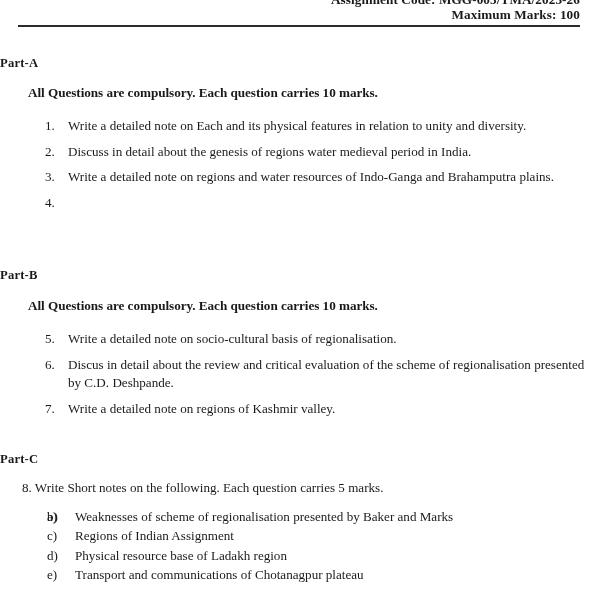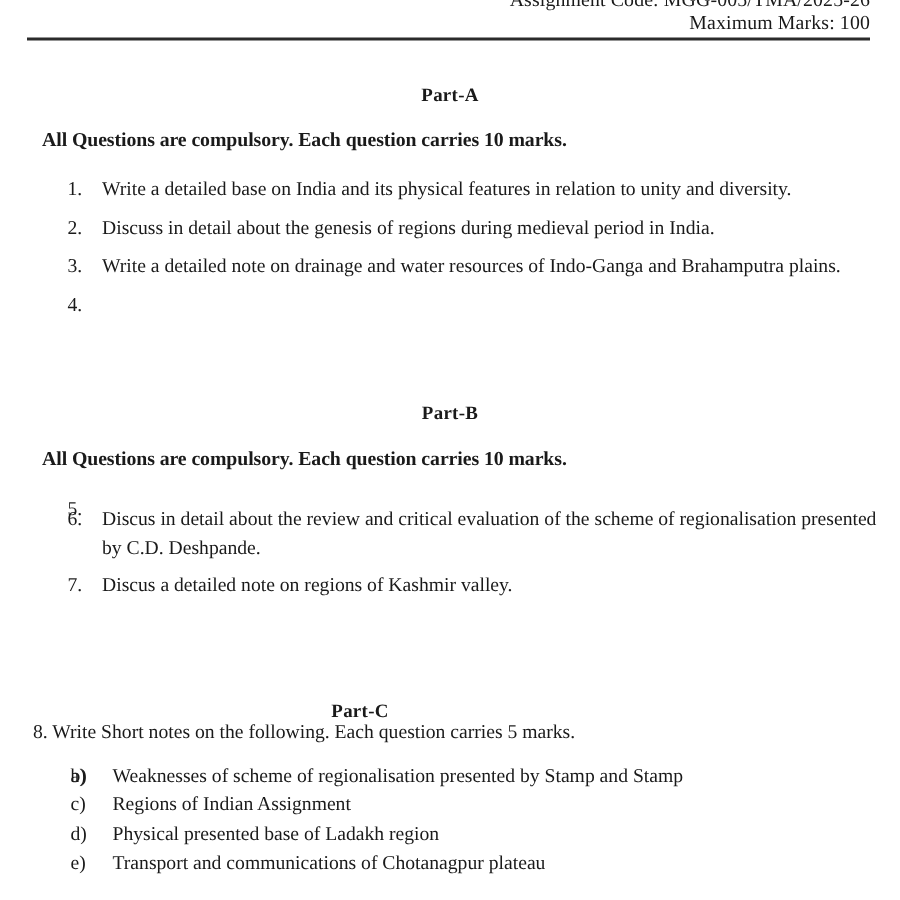--- a/index.html
+++ b/index.html
@@ -28,39 +28,39 @@
   .header {
     position: absolute;
     top: -8px;
     left: 0;
     width: 600px;
     padding-right: 20px;
     box-sizing: border-box;
     text-align: right;
   }
   .header-line {
-    font-weight: normal;
+    font-weight: bold;
     font-size: 13.2px;
     line-height: 15px;
     letter-spacing: 0.1px;
     white-space: nowrap;
   }
 
   .header-rule {
     position: absolute;
     top: 25px;
     left: 18px;
     width: 562px;
     height: 0;
     border-top: 2px solid #2b2b2b;
   }
 
   
   .part-title {
-    text-align: center;
+    text-align: left;
     font-weight: bold;
     font-size: 12.6px;
     letter-spacing: 0.2px;
   }
 
   .instruction {
     font-weight: bold;
     font-size: 13.2px;
     margin-left: 28px;
     letter-spacing: -0.05px;
@@ -116,21 +116,21 @@
     text-align: left;
   }
 
   
   .pos-partA        { position: absolute; top: 56px;  left: 0; width: 600px; }
   .pos-instrA       { position: absolute; top: 85px;  left: 0; width: 600px; }
   .pos-listA        { position: absolute; top: 117px; left: 0; width: 600px; }
   .pos-partB        { position: absolute; top: 268px; left: 0; width: 600px; }
   .pos-instrB       { position: absolute; top: 298px; left: 0; width: 600px; }
   .pos-listB        { position: absolute; top: 330px; left: 0; width: 600px; }
-  .pos-partC        { position: absolute; top: 467px; left: 0; width: 480px; }
+  .pos-partC        { position: absolute; top: 452px; left: 0; width: 480px; }
   .pos-cLead        { position: absolute; top: 479px; left: 0; width: 600px; }
   .pos-sublist      { position: absolute; top: 507px; left: 0; width: 600px; }
 </style>
 </head>
 <body>
 
 <div class="page">
 
   <div class="header">
     <div class="header-line">Assignment Code: MGG-005/TMA/2025-26</div>
@@ -138,72 +138,73 @@
   </div>
   <div class="header-rule"></div>
 
   <div class="pos-partA part-title">Part-A</div>
 
   <div class="pos-instrA instruction">All Questions are compulsory. Each question carries 10 marks.</div>
 
   <ul class="pos-listA qlist">
     <li class="qitem">
       <span class="marker">1.</span>
-      <span class="qtext">Write a detailed base on India and its physical features in relation to unity and diversity.</span>
+      <span class="qtext">Write a detailed note on Each and its physical features in relation to unity and diversity.</span>
     </li>
     <li class="qitem">
       <span class="marker">2.</span>
-      <span class="qtext">Discuss in detail about the genesis of regions during medieval period in India.</span>
+      <span class="qtext">Discuss in detail about the genesis of regions water medieval period in India.</span>
     </li>
     <li class="qitem">
       <span class="marker">3.</span>
-      <span class="qtext">Write a detailed note on drainage and water resources of Indo-Ganga and Brahamputra plains.</span>
+      <span class="qtext">Write a detailed note on regions and water resources of Indo-Ganga and Brahamputra plains.</span>
     </li>
     <li class="qitem">
       <span class="marker">4.</span>
     </li>
   </ul>
 
   <div class="pos-partB part-title">Part-B</div>
 
   <div class="pos-instrB instruction">All Questions are compulsory. Each question carries 10 marks.</div>
 
   <ul class="pos-listB qlist">
     <li class="qitem">
       <span class="marker">5.</span>
+      <span class="qtext">Write a detailed note on socio-cultural basis of regionalisation.</span>
     </li>
     <li class="qitem">
       <span class="marker">6.</span>
       <span class="qtext">Discus in detail about the review and critical evaluation of the scheme of regionalisation presented by C.D. Deshpande.</span>
     </li>
     <li class="qitem">
       <span class="marker">7.</span>
-      <span class="qtext">Discus a detailed note on regions of Kashmir valley.</span>
+      <span class="qtext">Write a detailed note on regions of Kashmir valley.</span>
     </li>
   </ul>
 
   <div class="pos-partC part-title">Part-C</div>
 
   <div class="pos-cLead c-lead">8. Write Short notes on the following. Each question carries 5 marks.</div>
 
   <ul class="pos-sublist sublist">
     <li class="subitem">
       <span class="marker">a)</span>
     </li>
     <li class="subitem">
       <span class="marker">b)</span>
-      <span class="qtext">Weaknesses of scheme of regionalisation presented by Stamp and Stamp</span>
+      <span class="qtext">Weaknesses of scheme of regionalisation presented by Baker and Marks</span>
     </li>
     <li class="subitem">
       <span class="marker">c)</span>
       <span class="qtext">Regions of Indian Assignment</span>
     </li>
     <li class="subitem">
       <span class="marker">d)</span>
-      <span class="qtext">Physical presented base of Ladakh region</span>
+      <span class="qtext">Physical resource base of Ladakh region</span>
     </li>
     <li class="subitem">
       <span class="marker">e)</span>
       <span class="qtext">Transport and communications of Chotanagpur plateau</span>
     </li>
   </ul>
 
 </div>
 
 </body></html>

